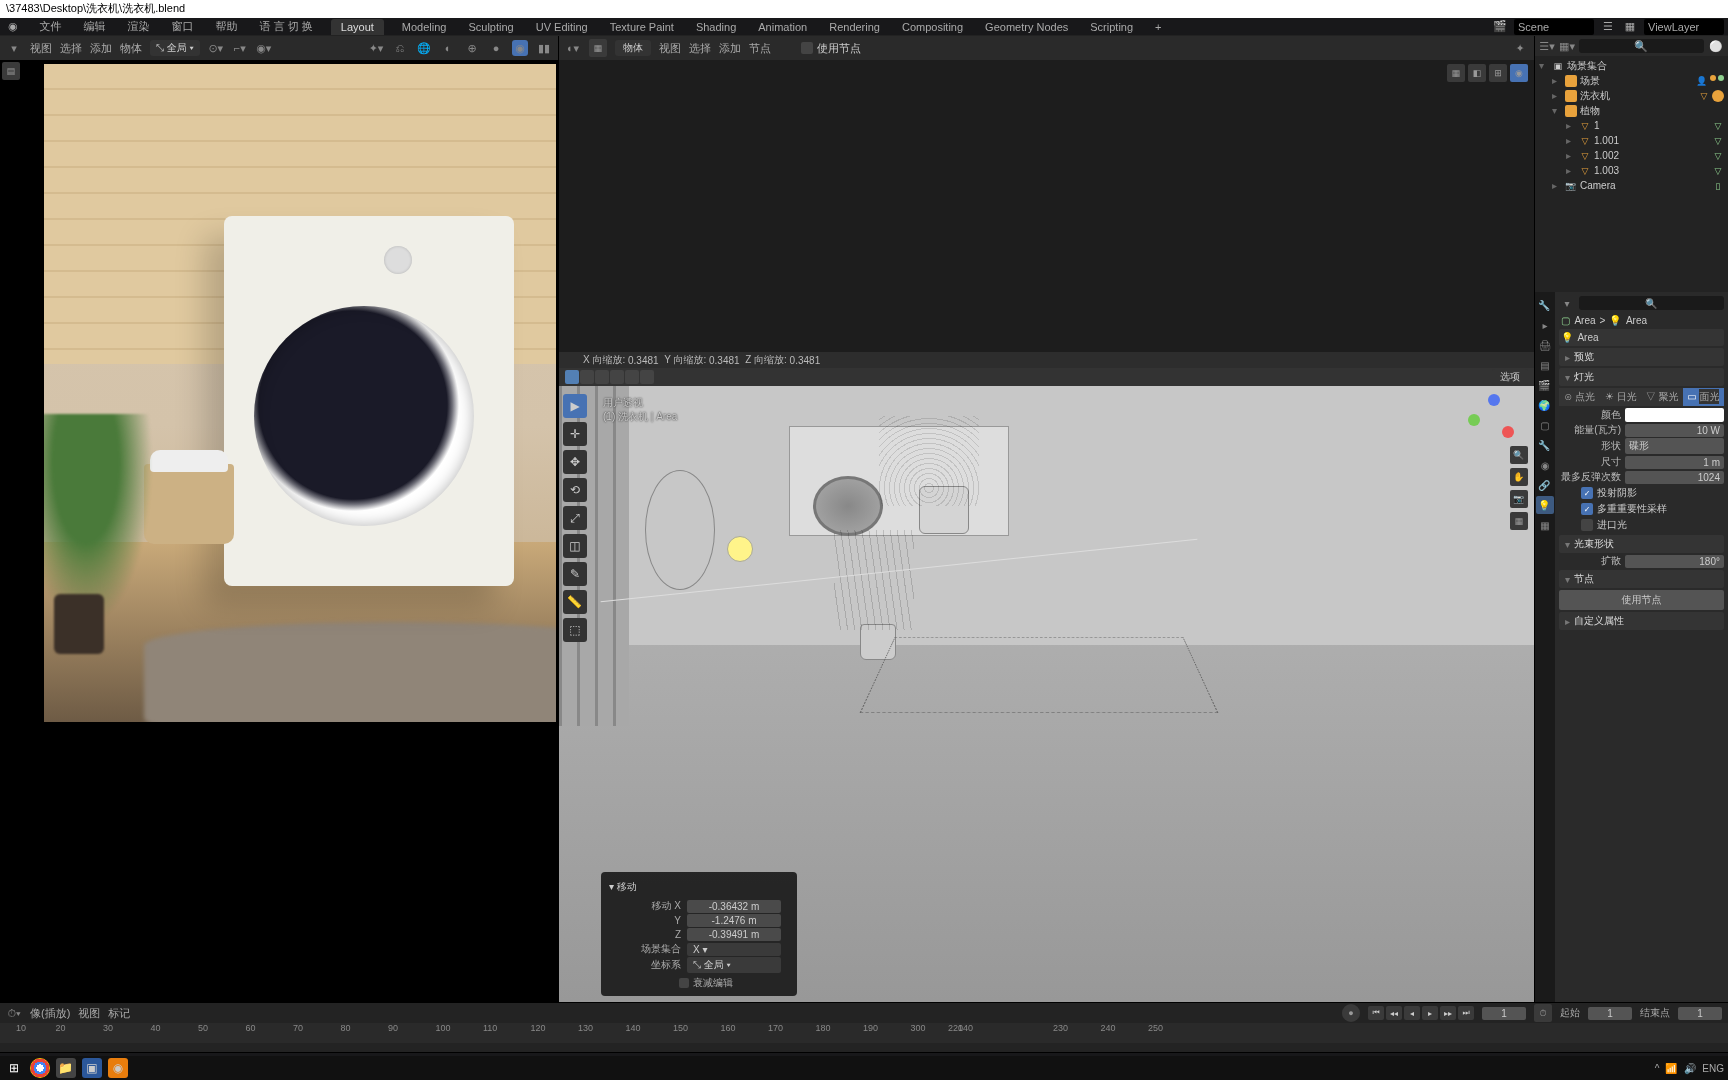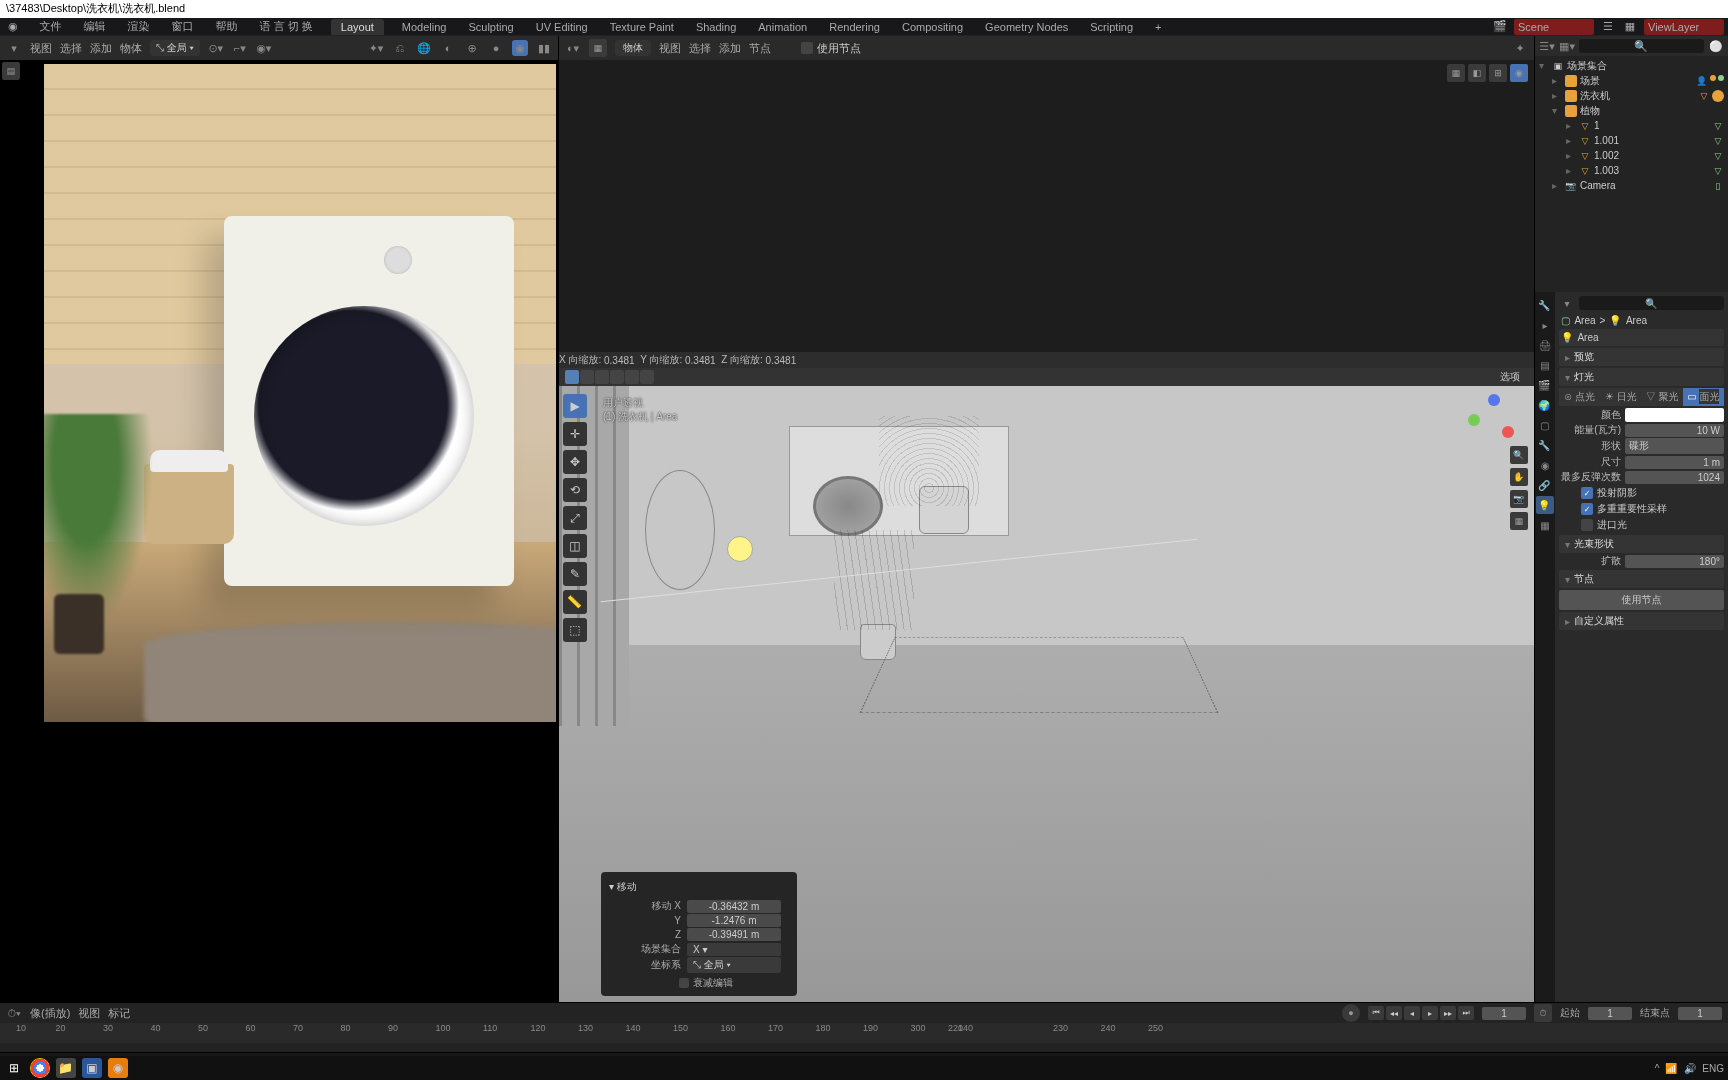--- a/index.html
+++ b/index.html
@@ -2,21 +2,21 @@
 <html><head>
 <meta charset="utf-8">
 <style>
 * { margin: 0; padding: 0; box-sizing: border-box; font-family: "Segoe UI", Arial, sans-serif; }
 body { background: #1a1a1a; color: #ccc; width: 1728px; height: 1080px; overflow: hidden; font-size: 11px; position: relative; }
 .title-bar { height: 18px; background: #fff; color: #000; padding: 1px 6px; font-size: 11px; }
 .menu-bar { height: 18px; background: #18181a; display: flex; align-items: center; padding: 0 4px; gap: 14px; border-bottom: 1px solid #222; }
 .menu-bar span { padding: 2px 4px; color: #aaa; }
 .menu-bar .tab { background: #333; padding: 2px 10px; border-radius: 3px 3px 0 0; color: #ddd; }
 .menu-bar .right { margin-left: auto; display: flex; gap: 6px; align-items: center; }
-.scene-box { background: #7f1d1d; padding: 1px 8px; border-radius: 2px; width: 80px; }
+.scene-box { background: #000000; padding: 1px 8px; border-radius: 2px; width: 80px; }
 .top-icon { width: 16px; height: 16px; display: inline-flex; align-items: center; justify-content: center; color: #888; }
 
 .main { display: flex; height: calc(100% - 18px - 18px - 50px - 28px); }
 .left-col { width: 558px; display: flex; flex-direction: column; }
 .mid-col { flex: 1; display: flex; flex-direction: column; border-left: 1px solid #000; }
 .right-col { width: 194px; background: #232323; border-left: 1px solid #000; display: flex; flex-direction: column; }
 
 
 .left-header { height: 24px; background: #2a2a2a; display: flex; align-items: center; padding: 0 6px; gap: 8px; }
 .left-header .mi { color: #aaa; }
@@ -39,21 +39,21 @@
 .render-top-right { position: absolute; right: 6px; top: 4px; display:flex; gap:4px; }
 
 
 .mid-header { height: 24px; background: #2a2a2a; display: flex; align-items: center; padding: 0 6px; gap: 8px; }
 .mid-header .mi { color: #aaa; }
 .mid-dark { flex: 0 0 292px; background: #1d1d1d; position: relative; }
 .mid-dark-icons { position: absolute; right: 6px; top: 4px; display: flex; gap: 3px; }
 .sq-icon { width: 18px; height: 18px; background: #3a3a3a; border-radius: 2px; display:flex; align-items:center; justify-content:center; color:#999; font-size:9px; }
 
 .vp-wrap { flex: 1; position: relative; }
-.vp-status { height: 16px; background: #2d2d2d; padding: 0 0; color: #bbb; font-size: 10px; display:flex; align-items:center; }
+.vp-status { height: 16px; background: #2d2d2d; padding: 0 24px; color: #bbb; font-size: 10px; display:flex; align-items:center; }
 .vp-hdr { height: 18px; background: #333; display: flex; align-items: center; padding: 0 6px; gap: 2px; }
 .mode-strip { display:flex; }
 .mode-strip span { width: 14px; height: 14px; background: #444; margin-right: 1px; border-radius: 2px; }
 .mode-strip span.on { background: #5380b5; }
 .vp-body { position: absolute; top: 34px; left: 0; right: 0; bottom: 0; background: #aaa; overflow: hidden; }
 .vp-ground { position:absolute; inset:0; background: linear-gradient(180deg, #bcbcbc 0%, #b0b0b0 35%, #989898 100%); }
 .vp-wall { position:absolute; left:0; right:0; top:0; height:42%; background:#c7c7c7; }
 .vp-box { position:absolute; left:230px; top:40px; width:220px; height:110px; background:#ddd; border:1px solid #999; }
 .vp-door { position:absolute; left:254px; top:90px; width:70px; height:60px; border-radius:50%; border:3px solid #777; background: radial-gradient(#888, #aaa); }
 .vp-pot { position:absolute; left:360px; top:100px; width:50px; height:48px; background:#d4d4d4; border:1px solid #888; border-radius:6px; }

